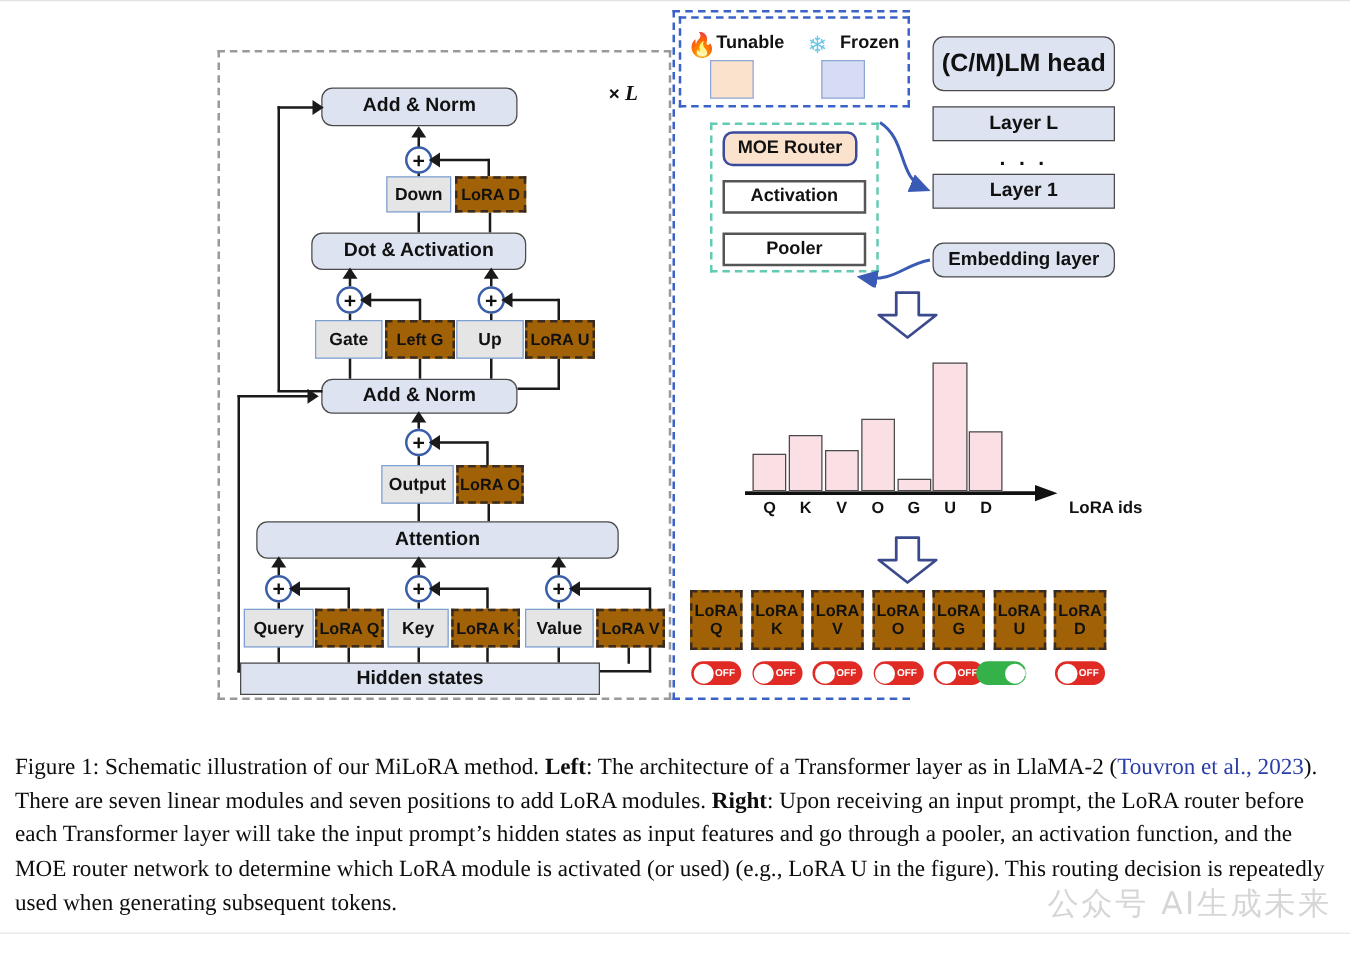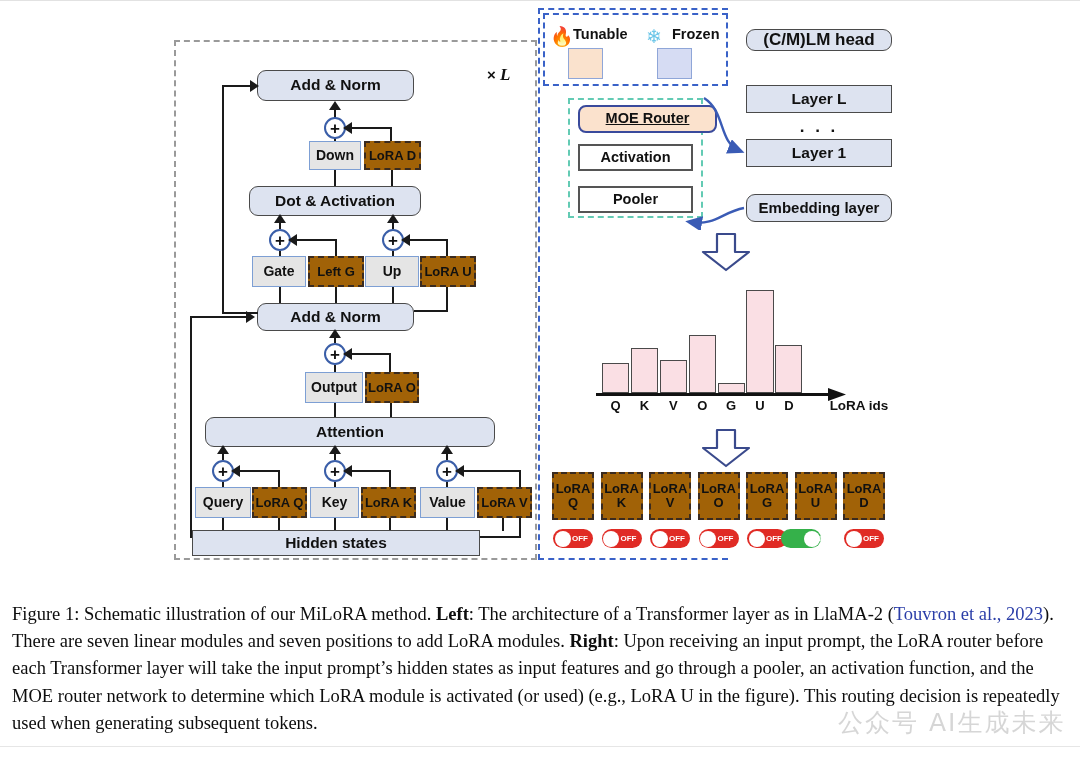--- a/index.html
+++ b/index.html
@@ -245,31 +245,31 @@
     <span>Tunable</span>
   </div>
   <div class="emoji" style="left:646px;top:27px;color:#6cc6e8;">❄</div>
   <div class="node" style="left:672px;top:25px;width:60px;height:20px;font-size:14.5px;justify-content:flex-start;">
     <span>Frozen</span>
   </div>
   <div style="position:absolute;left:568px;top:48px;width:33px;height:29px;background:#fae2cd;border:1.5px solid #8fa6d8;"></div>
   <div style="position:absolute;left:657px;top:48px;width:33px;height:29px;background:#d6dcf3;border:1.5px solid #8fa6d8;"></div>
 
   <div class="dash-teal" style="left:568px;top:98px;width:135px;height:120px;"></div>
-  <div class="node peach" style="left:578px;top:105px;width:139px;height:28px;font-size:14.5px;text-decoration:underline;">
+  <div class="node peach" style="left:578px;top:105px;width:108px;height:28px;font-size:14.5px;">
     <span>MOE Router</span>
   </div>
   <div class="node whitebox" style="left:578px;top:144px;width:115px;height:27px;font-size:14.5px;">
     <span>Activation</span>
   </div>
   <div class="node whitebox" style="left:578px;top:186px;width:115px;height:27px;font-size:14.5px;">
     <span>Pooler</span>
   </div>
 
-  <div class="node bluebox rounded" style="left:746px;top:29px;width:146px;height:22px;font-size:17px;">
+  <div class="node bluebox rounded" style="left:746px;top:29px;width:146px;height:44px;font-size:20px;">
     <span>(C/M)LM head</span>
   </div>
   <div class="node bluebox" style="left:746px;top:85px;width:146px;height:28px;font-size:15.5px;">
     <span>Layer L</span>
   </div>
   <div class="node" style="left:746px;top:117px;width:146px;height:20px;font-size:17px;letter-spacing:3px;">
     <span>. . .</span>
   </div>
   <div class="node bluebox" style="left:746px;top:139px;width:146px;height:28px;font-size:15.5px;">
     <span>Layer 1</span>
@@ -308,21 +308,21 @@
       </div>
     <div id="ticks" style="position:absolute;left:0;top:122px;width:234px;height:20px;">
         <div class="tick-label" style="left: 6px; width: 27.1556px; top: 0px;">Q</div>
         <div class="tick-label" style="left: 34.8889px; width: 27.1556px; top: 0px;">K</div>
         <div class="tick-label" style="left: 63.7778px; width: 27.1556px; top: 0px;">V</div>
         <div class="tick-label" style="left: 92.6667px; width: 27.1556px; top: 0px;">O</div>
         <div class="tick-label" style="left: 121.556px; width: 27.1556px; top: 0px;">G</div>
         <div class="tick-label" style="left: 150.444px; width: 27.1556px; top: 0px;">U</div>
         <div class="tick-label" style="left: 179.333px; width: 27.1556px; top: 0px;">D</div>
       </div>
-    <div class="tick-label" style="left:208px;top:122px;width:110px;text-align:center;font-size:13.5px;">
+    <div class="tick-label" style="left:208px;top:122px;width:110px;text-align:right;font-size:13.5px;">
       <span>LoRA ids</span>
     </div>
   </div>
 
   <svg class="bigarrow" style="left:700px;top:428px;width:52px;height:40px;" viewBox="0 0 52 40">
     <polygon points="17,2 35,2 35,20 49,20 26,38 3,20 17,20" fill="#fff" stroke="#3a4a8c" stroke-width="2.2" stroke-linejoin="round"></polygon>
   </svg>
 
   <div id="lora-modules" style="position:absolute;left:552px;top:472px;width:340px;height:85px;">
       <div class="node lorabox" style="position: absolute; left: 0px; top: 0px; width: 42px; height: 48px; flex-direction: column; font-size: 13px;">

